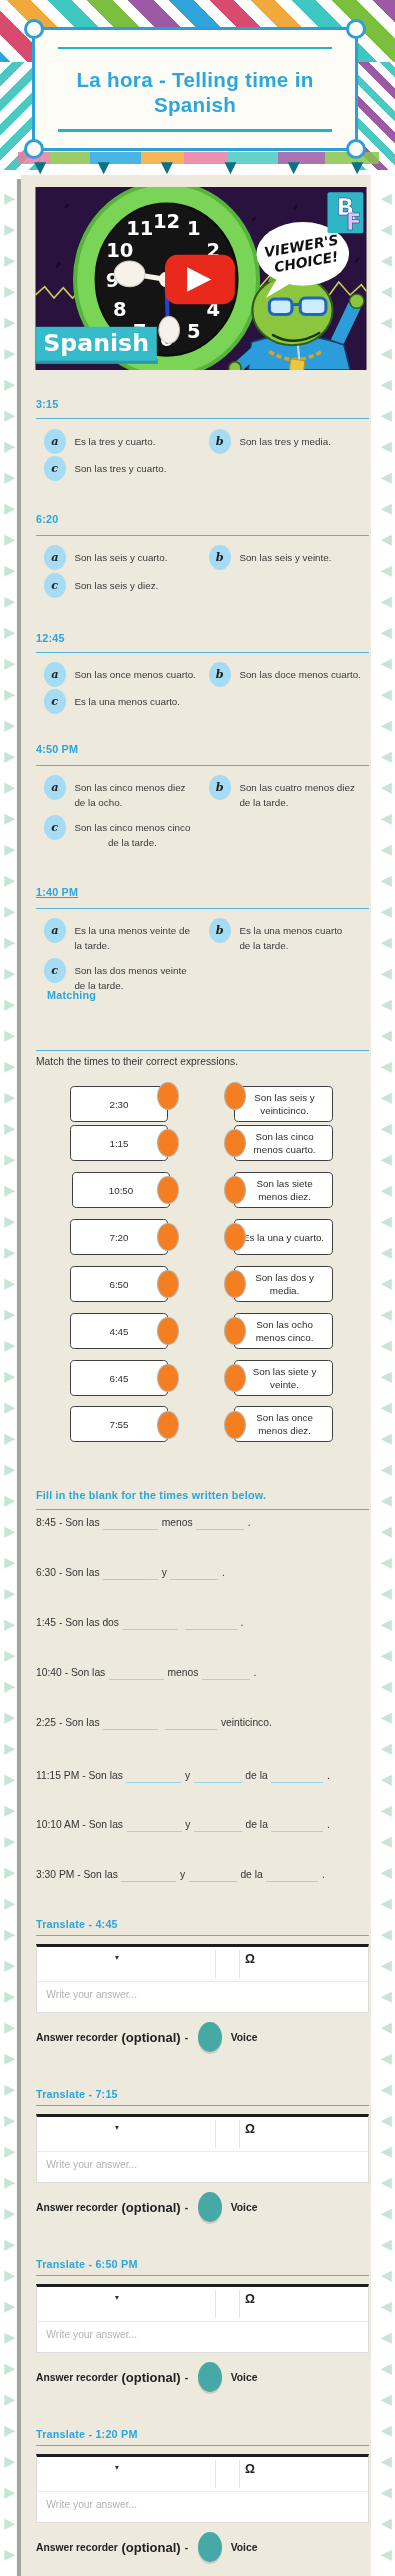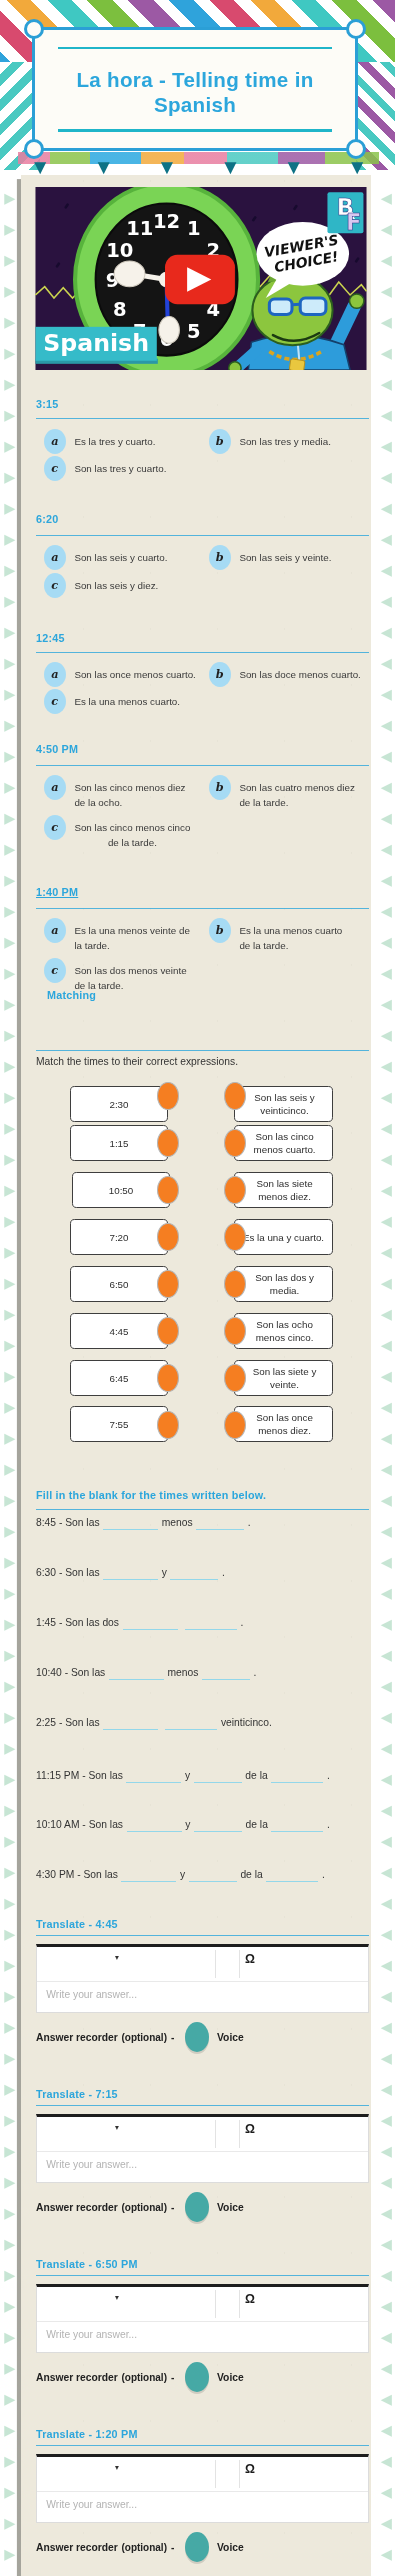--- a/index.html
+++ b/index.html
@@ -60,21 +60,21 @@
   .tbox{left:36px;width:333px;background:#ffffff;border:0.5px solid #dcdcdc;border-top:3.6px solid #1d1d1d;
     box-sizing:border-box;z-index:2;display:flex;flex-direction:column;}
   .tbar{position:relative;height:34px;border-bottom:0.5px solid #e9e9e9;flex:0 0 auto;}
   .caret{position:absolute;left:78px;top:6.2px;font-size:7.7px;color:#333;}
   .sep{position:absolute;top:3.1px;bottom:3.1px;width:0.5px;background:#e3e3e3;}
   .omega{position:absolute;left:208px;top:5.2px;font-size:12.4px;color:#1d1d1d;font-weight:bold;}
   .tans{flex:1 1 auto;padding:6.7px 9.3px;}
   .ph{font-size:10.3px;color:#b3b3b3;}
   .recorder{left:36px;z-index:2;display:flex;align-items:center;height:30px;white-space:nowrap;}
   .rl{font-size:10.3px;font-weight:bold;color:#222;}
-  .ro{font-size:10px;font-weight:bold;color:#222;margin-left:3.6px;}
+  .ro{font-size:13px;font-weight:bold;color:#222;margin-left:3.6px;}
   .rd{font-size:10.3px;font-weight:bold;color:#222;margin-left:4.1px;}
   .voice-dot{width:24px;height:30px;border-radius:50%;background:#46A9A5;margin:0 8.2px 0 10.3px;
     box-shadow:0 2.1px 0 rgba(0,0,0,.12);}
   .rv{font-size:10.3px;font-weight:bold;color:#222;}
 </style>
 </head>
 <body>
 
 <div class="abs chevrons"></div>
 <div class="abs side-stripes-left"></div>
@@ -351,21 +351,21 @@
 <div class="abs fill-row" style="top:1715px;">
   <span>2:25 - Son las</span><span class="blank w1"></span><span></span><span class="blank w3"></span><span>veinticinco.</span>
 </div>
 <div class="abs fill-row" style="top:1768px;">
   <span>11:15 PM - Son las</span><span class="blank w1"></span><span>y</span><span class="blank w2"></span><span>de la</span><span class="blank w3"></span><span>.</span>
 </div>
 <div class="abs fill-row" style="top:1817px;">
   <span>10:10 AM - Son las</span><span class="blank w1"></span><span>y</span><span class="blank w2"></span><span>de la</span><span class="blank w3"></span><span>.</span>
 </div>
 <div class="abs fill-row" style="top:1867px;">
-  <span>4:30 PM - Son las</span><span class="blank w1"></span><span>y</span><span class="blank w2"></span><span>de la</span><span class="blank w3"></span><span>.</span>
+  <span>3:30 PM - Son las</span><span class="blank w1"></span><span>y</span><span class="blank w2"></span><span>de la</span><span class="blank w3"></span><span>.</span>
 </div>
 
 <div class="abs sec-title" style="top:1918px;">Translate - 4:45</div>
 <div class="abs divider" style="top:1935px;"></div>
 <div class="abs tbox" style="top:1944px;height:69px;">
   <div class="tbar">
     <span class="caret">▾</span>
     <span class="sep" style="left:178px;"></span>
     <span class="sep" style="left:202px;"></span>
     <span class="omega">Ω</span>

